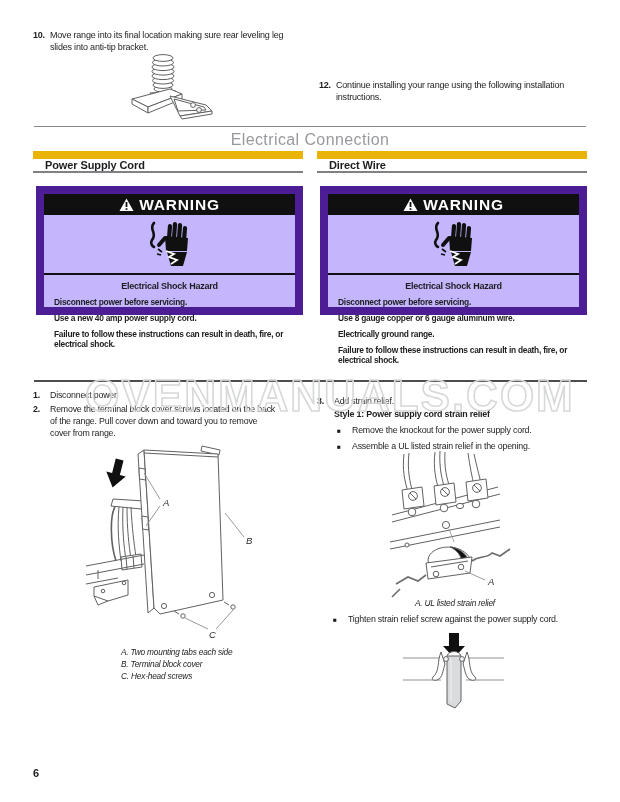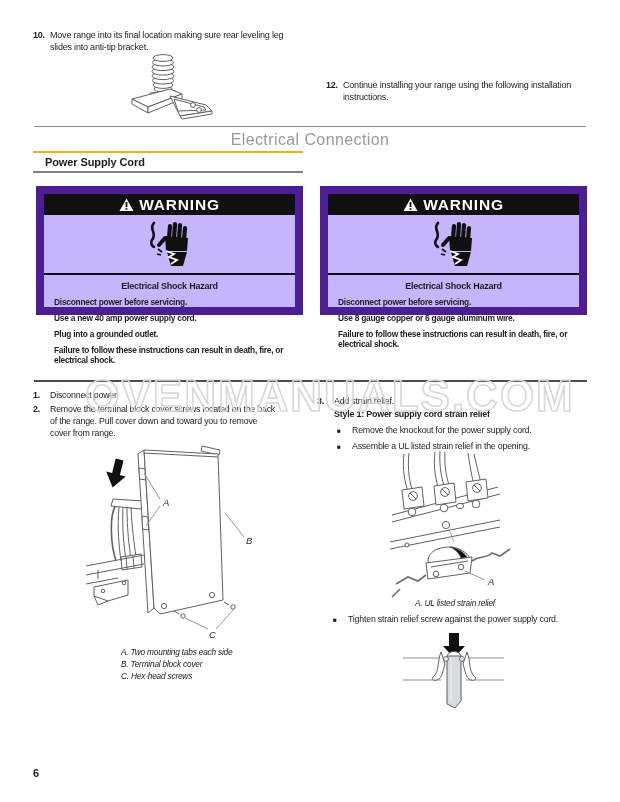--- a/index.html
+++ b/index.html
@@ -19,21 +19,21 @@
   .bullet .sq{flex:none;width:15px;font-size:6.5px;line-height:11.5px;}
   
   .rule-top{position:absolute;left:34px;right:34px;top:126px;border-top:1.6px solid #87898c;}
   .rule-thick{position:absolute;left:34px;right:33px;top:380px;border-top:2.4px solid #4c4d4f;}
   .section-title{
     position:absolute;left:0;right:0;top:131px;text-align:center;
     font-size:16px;letter-spacing:0.4px;color:#97999c;
   }
   .colhead{
     position:absolute;top:151px;height:22px;box-sizing:border-box;
-    border-top:2px solid #eab308;border-bottom:2px solid #7f8184;
+    border-top:8px solid #eab308;border-bottom:2px solid #7f8184;
     display:flex;align-items:center;padding-left:12px;
     font-weight:bold;font-size:11px;letter-spacing:-0.1px;
   }
   
   .warnbox{
     position:absolute;top:186px;width:267px;height:129px;box-sizing:border-box;
     border:8px solid #4c1d95;background:#c4b5fd;
   }
   .warnbox .head{
     height:21px;background:#101010;color:#fff;display:flex;align-items:center;
@@ -86,30 +86,33 @@
       <polygon points="2,46 2,51 18,60 18,54"></polygon>
       <polygon points="18,54 52,41 52,46 18,60"></polygon>
       <polygon points="40,43 76,52 82,58 50,63"></polygon>
       <polygon points="44,46 74,54 76,57 48,58"></polygon>
       <circle cx="63" cy="52" r="2.4"></circle>
       <circle cx="69" cy="57" r="2.4"></circle>
       <polygon points="50,63 82,58 82,61 52,66"></polygon>
     </g>
   </svg>
 
-  <div class="step" style="left:326px;top:79px;width:264px;">
+  <div class="step" style="left:319px;top:79px;width:264px;">
     <span class="num">12.</span>
     <span class="txt">Continue installing your range using the following installation instructions.</span>
   </div>
 
   <div class="rule-top"></div>
   <div class="section-title">Electrical Connection</div>
 
   <div class="colhead" style="left:33px;width:270px;">
     <span>Power Supply Cord</span>
+  </div>
+  <div class="colhead" style="left:317px;width:270px;">
+    <span>Direct Wire</span>
   </div>
 
   <div class="warnbox" style="left:36px;">
     <div class="head">
       <svg width="15" height="14" viewBox="0 0 15 14">
         <polygon points="7.5,0.5 14.5,13 0.5,13" fill="#ffffff"></polygon>
         <rect x="6.6" y="4" width="1.8" height="5" fill="#101010"></rect>
         <rect x="6.6" y="10.2" width="1.8" height="1.7" fill="#101010"></rect>
       </svg>
       <span>WARNING</span>
@@ -127,21 +130,20 @@
         <path d="M21,17 L15,24" stroke="#101010" stroke-width="4" stroke-linecap="round"></path>
         <polygon points="23,31 43,31 39,45 27,45" fill="#101010"></polygon>
         <path d="M22,30 L30,33 L25,36 L33,39 L27,43" stroke="#ffffff" stroke-width="1.8" fill="none"></path>
         <path d="M14,28 L18,31 M13,33 L17,34" stroke="#101010" stroke-width="1.6"></path>
       </svg>
     </div>
     <div class="body">
       <p class="hz">Electrical Shock Hazard</p>
       <p>Disconnect power before servicing.</p>
       <p>Use a new 40 amp power supply cord.</p>
-      <p>Plug into a grounded outlet.</p>
       <p>Failure to follow these instructions can result in death, fire, or electrical shock.</p>
     </div>
   </div>
 
   <div class="warnbox" style="left:320px;">
     <div class="head">
       <svg width="15" height="14" viewBox="0 0 15 14">
         <polygon points="7.5,0.5 14.5,13 0.5,13" fill="#ffffff"></polygon>
         <rect x="6.6" y="4" width="1.8" height="5" fill="#101010"></rect>
         <rect x="6.6" y="10.2" width="1.8" height="1.7" fill="#101010"></rect>
@@ -161,20 +163,21 @@
         <path d="M21,17 L15,24" stroke="#101010" stroke-width="4" stroke-linecap="round"></path>
         <polygon points="23,31 43,31 39,45 27,45" fill="#101010"></polygon>
         <path d="M22,30 L30,33 L25,36 L33,39 L27,43" stroke="#ffffff" stroke-width="1.8" fill="none"></path>
         <path d="M14,28 L18,31 M13,33 L17,34" stroke="#101010" stroke-width="1.6"></path>
       </svg>
     </div>
     <div class="body">
       <p class="hz">Electrical Shock Hazard</p>
       <p>Disconnect power before servicing.</p>
       <p>Use 8 gauge copper or 6 gauge aluminum wire.</p>
+      <p>Electrically ground range.</p>
       <p>Failure to follow these instructions can result in death, fire, or electrical shock.</p>
     </div>
   </div>
 
   <div class="rule-thick"></div>
   <div class="watermark">OVENMANUALS.COM</div>
 
   <div class="step steps-sm" style="left:33px;top:390px;width:268px;">
     <span class="num">1.</span>
     <span class="txt">Disconnect power.</span>

